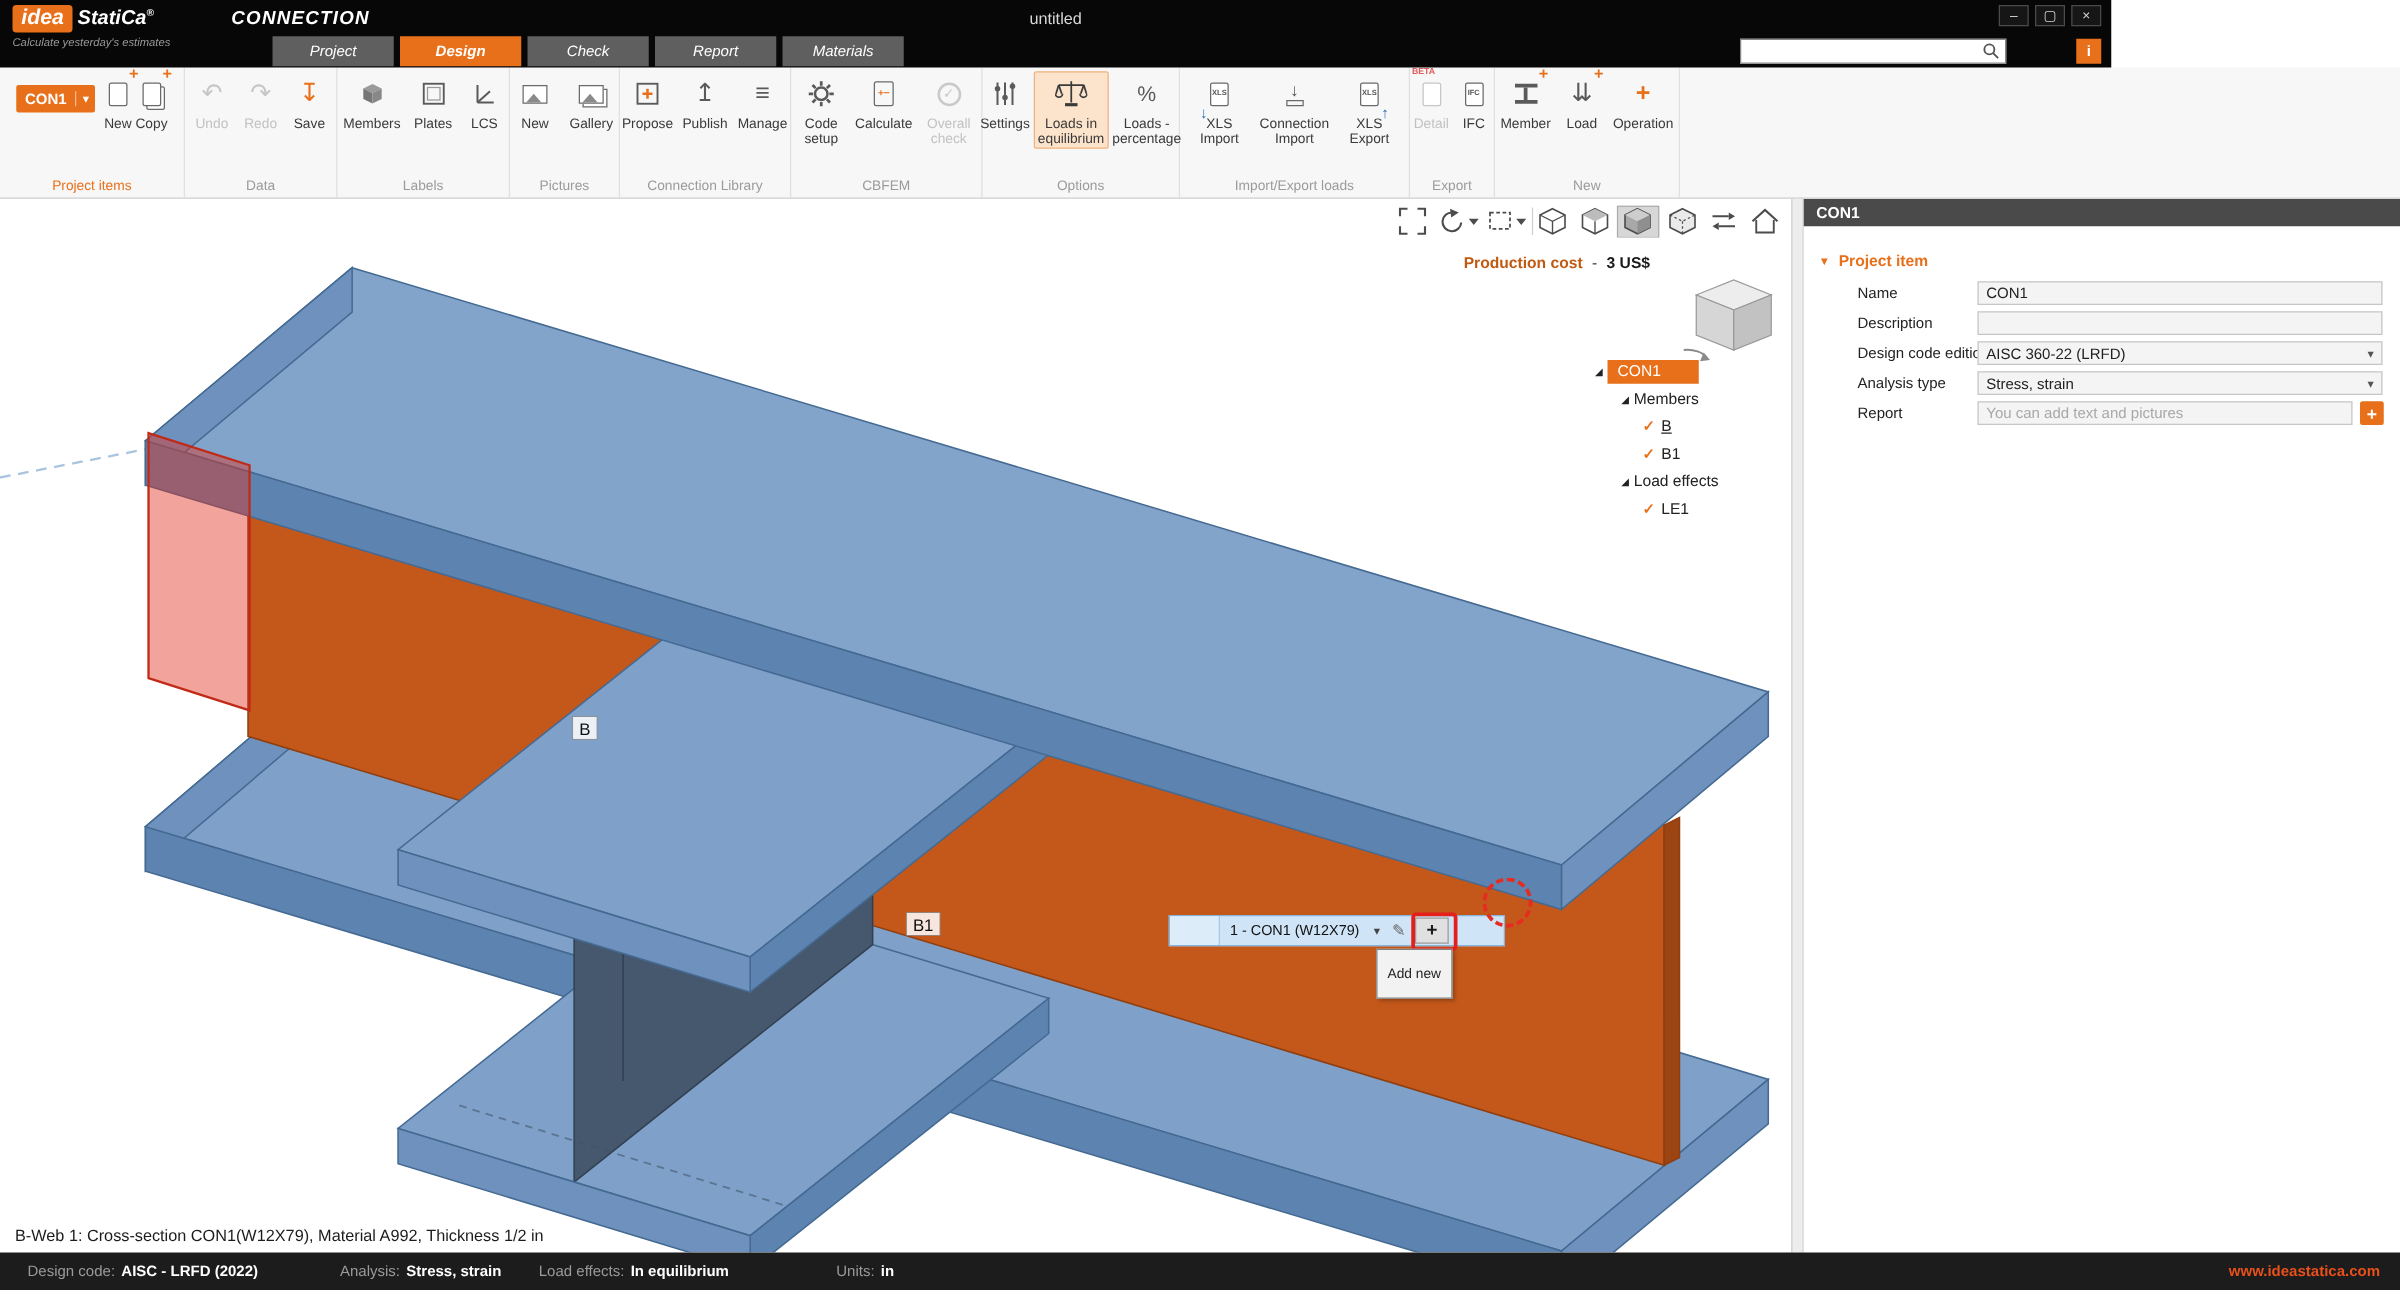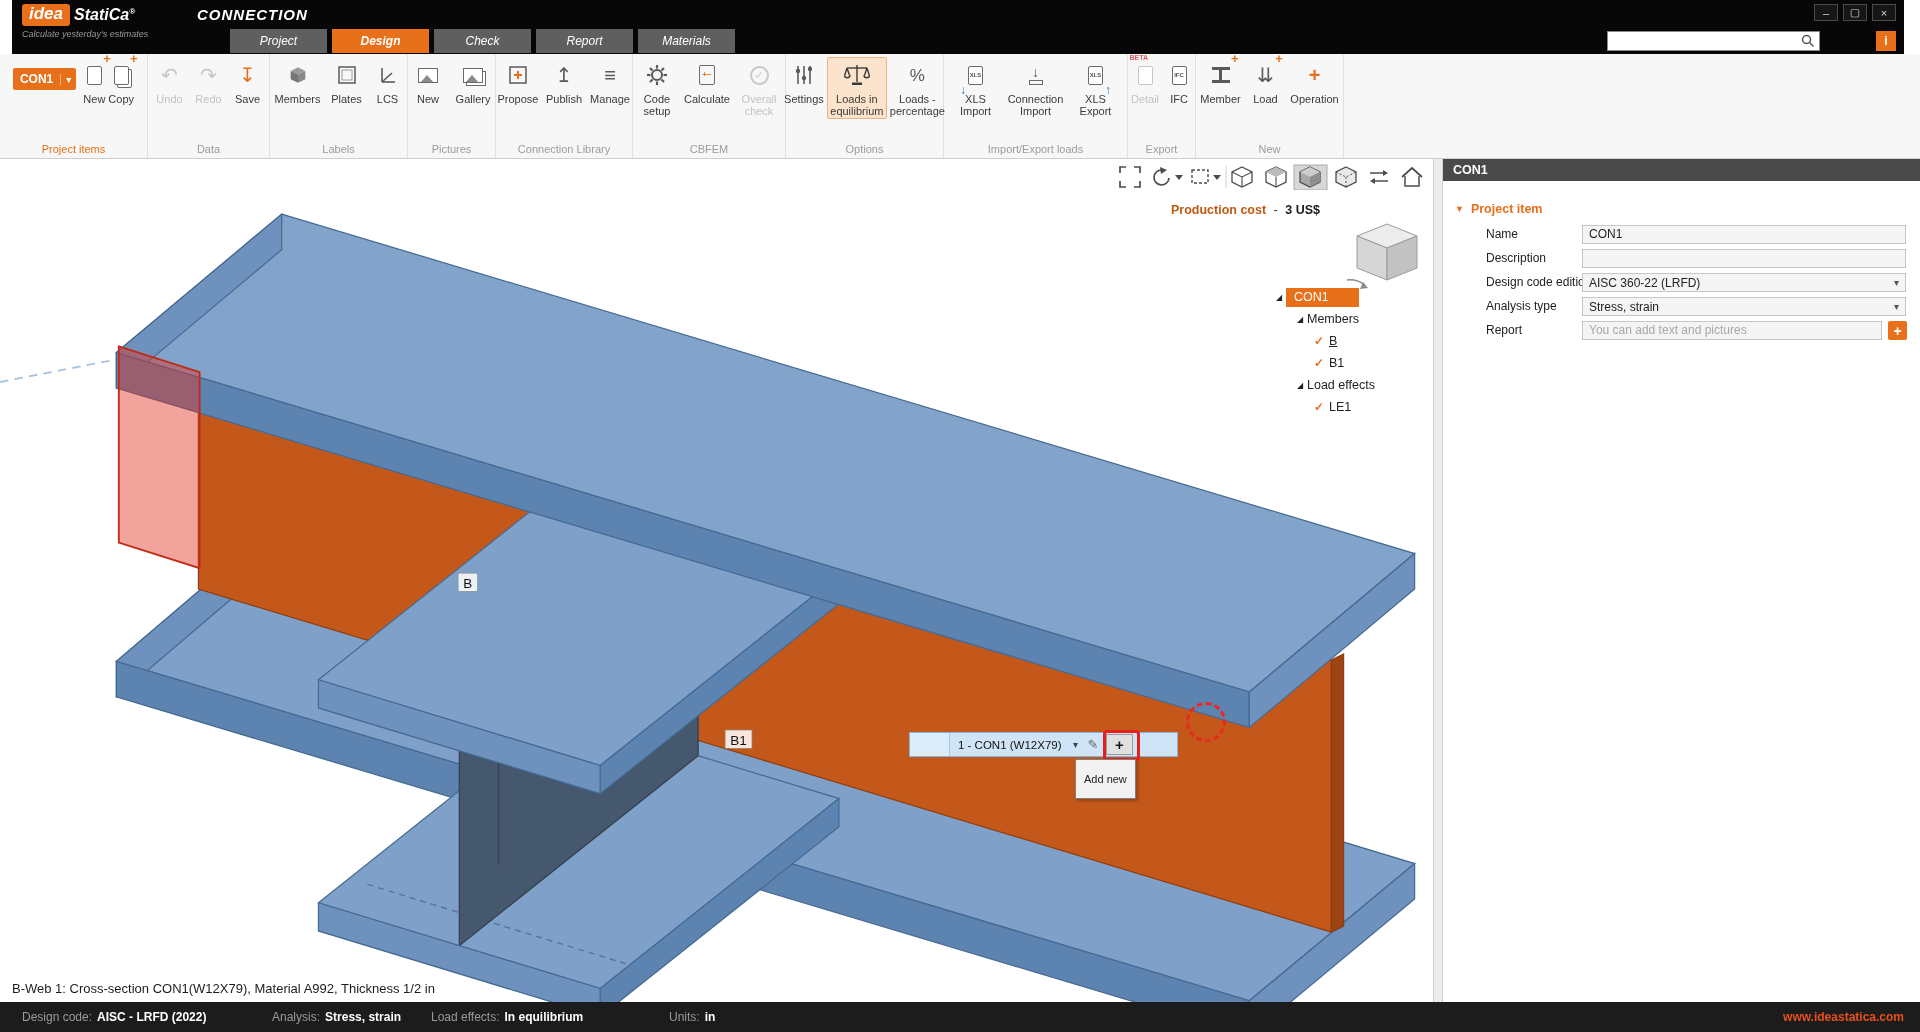--- a/index.html
+++ b/index.html
@@ -1,20 +1,20 @@
 <!DOCTYPE html>
 <html><head>
 <meta charset="utf-8">
 <style>
   * { box-sizing: border-box; margin: 0; padding: 0; }
   html,body { width:1920px; height:1032px; overflow:hidden; }
   body { font-family:"Liberation Sans", sans-serif; position:relative; background:#fff; color:#222; }
 
   
-  .header { position:absolute; left:12px; top:0; width:1892px; height:54px; background:#070707; z-index:20; }
+  .header { position:absolute; left:0; top:0; width:1689px; height:54px; background:#070707; z-index:20; }
   .logo-wrap { position:absolute; left:10px; top:4px; }
   .logo-line { display:flex; align-items:center; gap:4px; }
   .logo-idea { background:#e8701a; color:#fff; font-style:italic; font-weight:bold; font-size:17px; padding:0 7px 2px 7px; border-radius:3px; }
   .logo-statica { color:#fff; font-style:italic; font-weight:bold; font-size:16px; }
   .logo-reg { color:#fff; font-size:8px; vertical-align:super; }
   .logo-tagline { color:#9a9a9a; font-style:italic; font-size:9px; margin-top:3px; }
   .app-name { position:absolute; left:185px; top:6px; color:#fff; font-style:italic; font-weight:bold; font-size:15px; letter-spacing:1px; }
   .doc-title { position:absolute; left:0; right:0; top:7px; text-align:center; color:#d8d8d8; font-size:13px; }
   .win-controls { position:absolute; right:8px; top:4px; display:flex; gap:5px; }
   .win-btn { width:24px; height:17px; background:#161616; border:1px solid #4a4a4a; color:#d8d8d8; font-size:11px; display:flex; align-items:center; justify-content:center; cursor:default; }
@@ -75,21 +75,21 @@
   .tcheck { color:#e8701a; font-weight:bold; font-size:12px; width:15px; }
   .tlabel { color:#222; }
   .tlabel.u { text-decoration:underline; }
   .ind1 { padding-left:21px; }
   .ind2 { padding-left:42px; }
 
   
   .red-circle { position:absolute; left:1186px; top:702px; width:40px; height:40px; border:3px dashed #e62b20; border-radius:50%; z-index:30; pointer-events:none; }
 
   
-  .ctx { position:absolute; left:909px; top:732px; width:269px; z-index:25; font-size:12px; }
+  .ctx { position:absolute; left:935px; top:732px; width:269px; z-index:25; font-size:12px; }
   .ctx-combo-row { display:flex; align-items:center; height:25px; background:#cfe4f6; border:1px solid #86b3dc; position:relative; }
   .ctx-corner { width:40px; height:100%; background:#ddecf9; border-right:1px solid #a5c8e8; }
   .ctx-combo { flex:0 0 132px; display:flex; align-items:center; padding-left:8px; font-size:11.5px; color:#111; }
   .ctx-combo .cv { flex:1; }
   .ctx-caret { font-size:10px; color:#444; padding-right:4px; }
   .ctx-pencil { color:#6a6a6a; font-size:13px; margin-left:2px; width:18px; text-align:center; }
   .ctx-add { width:27px; height:21px; margin-left:4px; background:#e0e0e0; border:1px solid #9a9a9a; font-size:15px; font-weight:bold; color:#1a1a1a; display:flex; align-items:center; justify-content:center; }
   .red-rect { position:absolute; left:193px; top:-3px; width:37px; height:31px; border:3px solid #e51f1a; border-radius:4px; pointer-events:none; z-index:5; }
   .tooltip { position:absolute; left:166px; top:27px; background:#f2f2f2; border:1px solid #808080; padding:13px 8px; font-size:11px; color:#222; z-index:12; box-shadow:2px 2px 3px rgba(0,0,0,.25); }
   .ctx-body { border:1px solid #adadad; background:linear-gradient(to right,#f1f1f1 0,#f1f1f1 32px,#e3e3e3 32px,#e3e3e3 33px,#fcfcfc 33px); box-shadow:4px 4px 8px rgba(0,0,0,.35); padding:3px 0; }
@@ -125,20 +125,21 @@
 
 <div class="header">
   <div class="logo-wrap">
     <div class="logo-line">
       <span class="logo-idea">idea</span>
       <span class="logo-statica"><span>StatiCa</span><span class="logo-reg">®</span></span>
     </div>
     <div class="logo-tagline">Calculate yesterday's estimates</div>
   </div>
   <div class="app-name">CONNECTION</div>
+  <div class="doc-title">untitled</div>
   <div class="win-controls">
     <div class="win-btn">–</div>
     <div class="win-btn">▢</div>
     <div class="win-btn">×</div>
   </div>
   <div class="tabs">
     <div class="tab">Project</div>
     <div class="tab active">Design</div>
     <div class="tab">Check</div>
     <div class="tab">Report</div>

